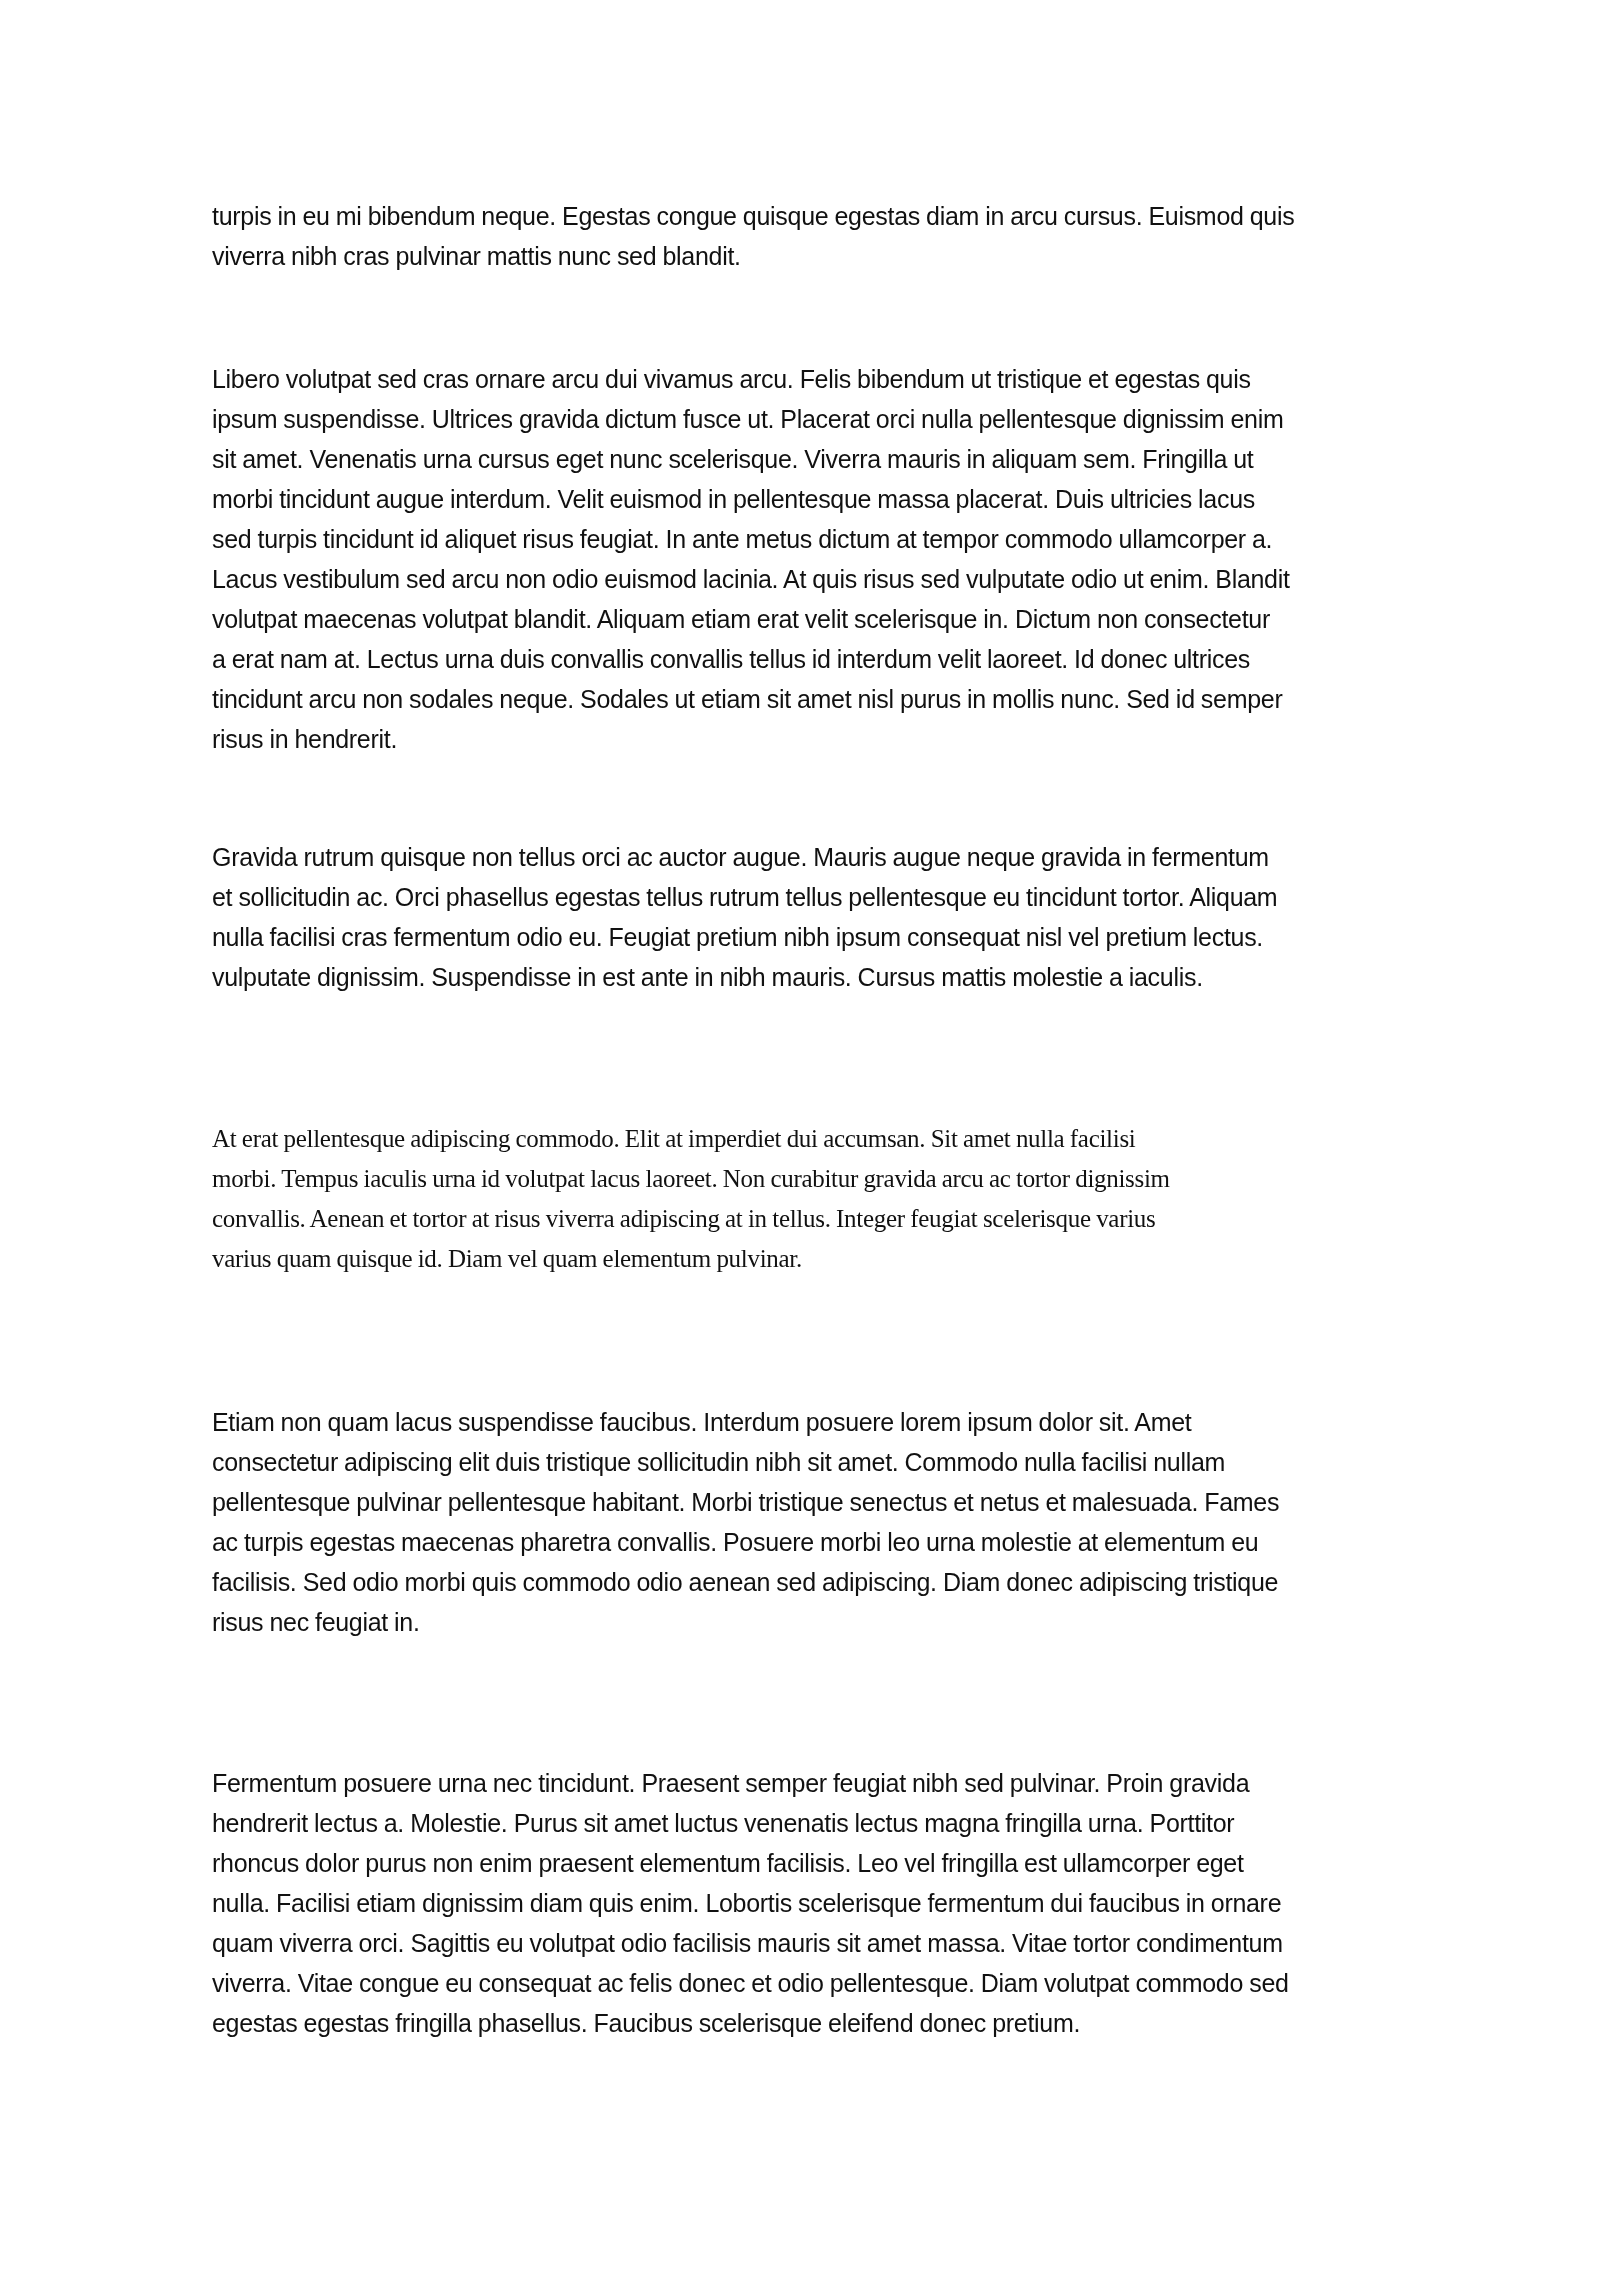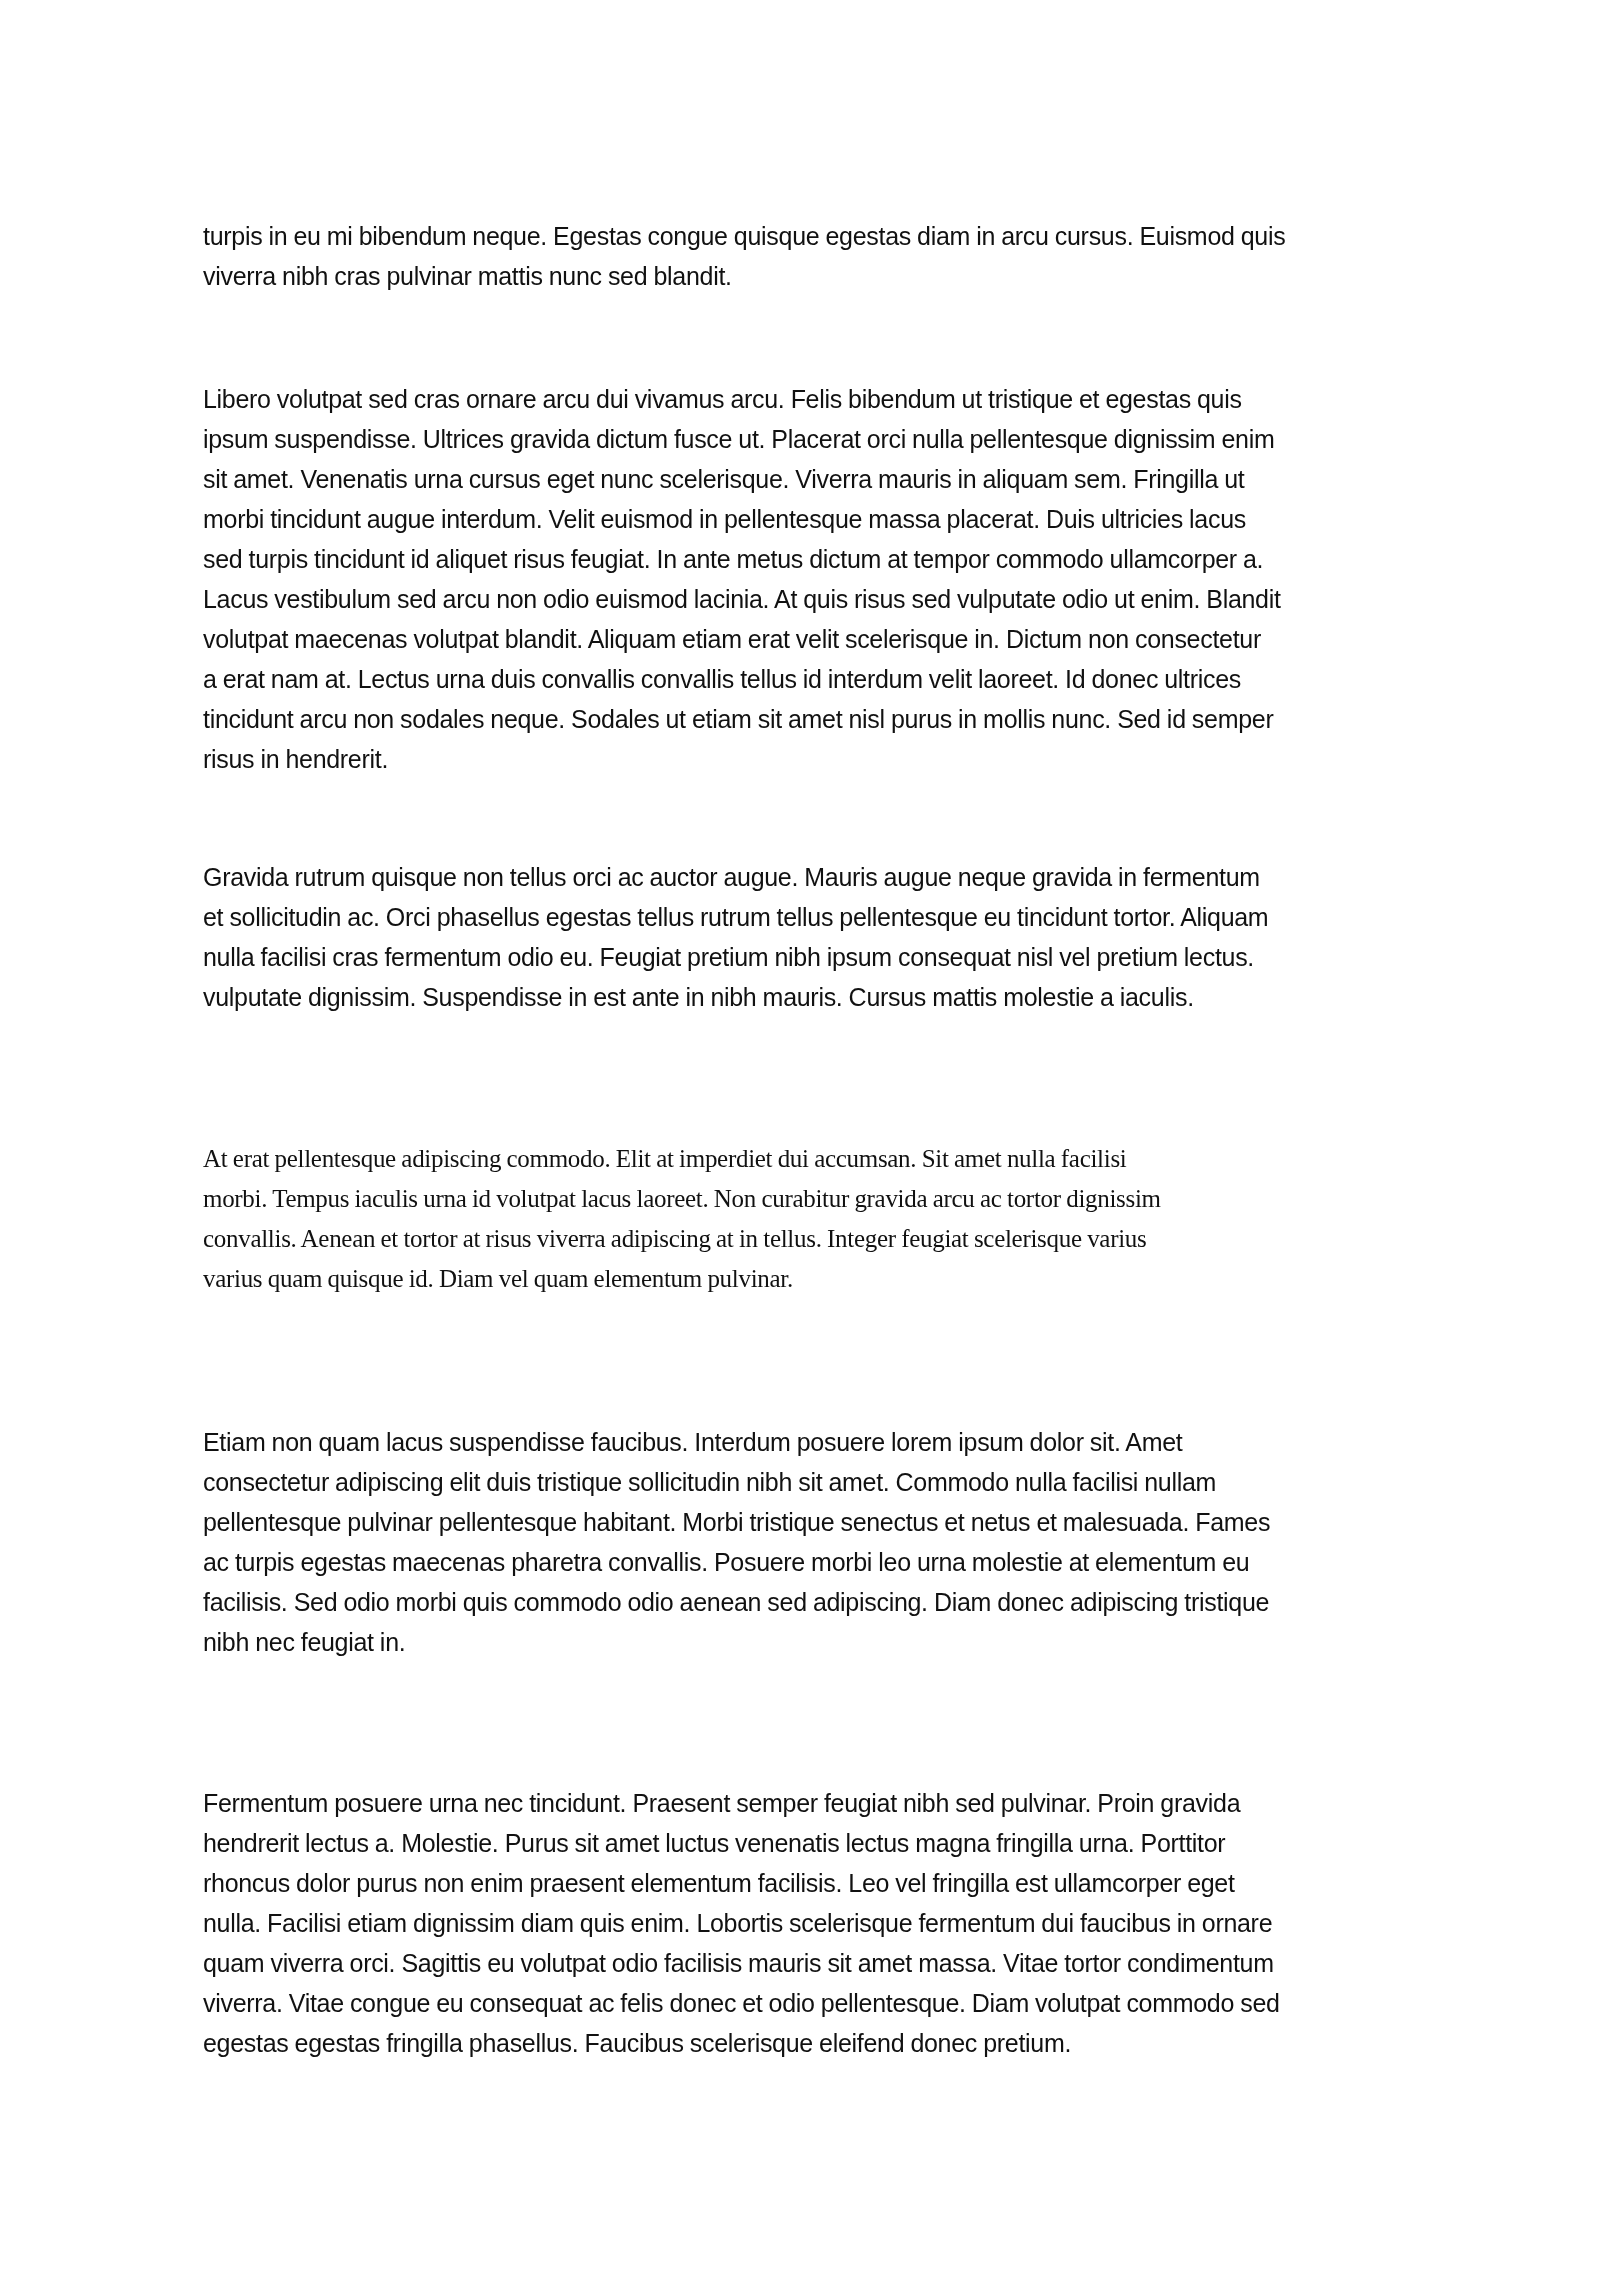--- a/index.html
+++ b/index.html
@@ -17,23 +17,22 @@
     }
     .page {
       position: absolute;
       left: 0; top: 0;
       width: 1621px;
       height: 2293px;
       background: #ffffff;
     }
     .para {
       position: absolute;
-      left: 203px;
+      left: 212px;
       width: 1274px;
-      margin-top: 20px;
     }
     .line {
       display: block;
       height: 40px;
       line-height: 40px;
       font-size: 25px;
       white-space: nowrap;
       letter-spacing: -0.3px;
       word-spacing: -0.5px;
     }
@@ -74,21 +73,21 @@
     <span class="line">convallis. Aenean et tortor at risus viverra adipiscing at in tellus. Integer feugiat scelerisque varius</span>
     <span class="line">varius quam quisque id. Diam vel quam elementum pulvinar.</span>
   </div>
 
   <div class="para" style="top:1402px;">
     <span class="line">Etiam non quam lacus suspendisse faucibus. Interdum posuere lorem ipsum dolor sit. Amet</span>
     <span class="line">consectetur adipiscing elit duis tristique sollicitudin nibh sit amet. Commodo nulla facilisi nullam</span>
     <span class="line">pellentesque pulvinar pellentesque habitant. Morbi tristique senectus et netus et malesuada. Fames</span>
     <span class="line">ac turpis egestas maecenas pharetra convallis. Posuere morbi leo urna molestie at elementum eu</span>
     <span class="line">facilisis. Sed odio morbi quis commodo odio aenean sed adipiscing. Diam donec adipiscing tristique</span>
-    <span class="line">nibh nec feugiat in.</span>
+    <span class="line">risus nec feugiat in.</span>
   </div>
 
   <div class="para" style="top:1763px;">
     <span class="line">Fermentum posuere urna nec tincidunt. Praesent semper feugiat nibh sed pulvinar. Proin gravida</span>
     <span class="line">hendrerit lectus a. Molestie. Purus sit amet luctus venenatis lectus magna fringilla urna. Porttitor</span>
     <span class="line">rhoncus dolor purus non enim praesent elementum facilisis. Leo vel fringilla est ullamcorper eget</span>
     <span class="line">nulla. Facilisi etiam dignissim diam quis enim. Lobortis scelerisque fermentum dui faucibus in ornare</span>
     <span class="line">quam viverra orci. Sagittis eu volutpat odio facilisis mauris sit amet massa. Vitae tortor condimentum</span>
     <span class="line">viverra. Vitae congue eu consequat ac felis donec et odio pellentesque. Diam volutpat commodo sed</span>
     <span class="line">egestas egestas fringilla phasellus. Faucibus scelerisque eleifend donec pretium.</span>

